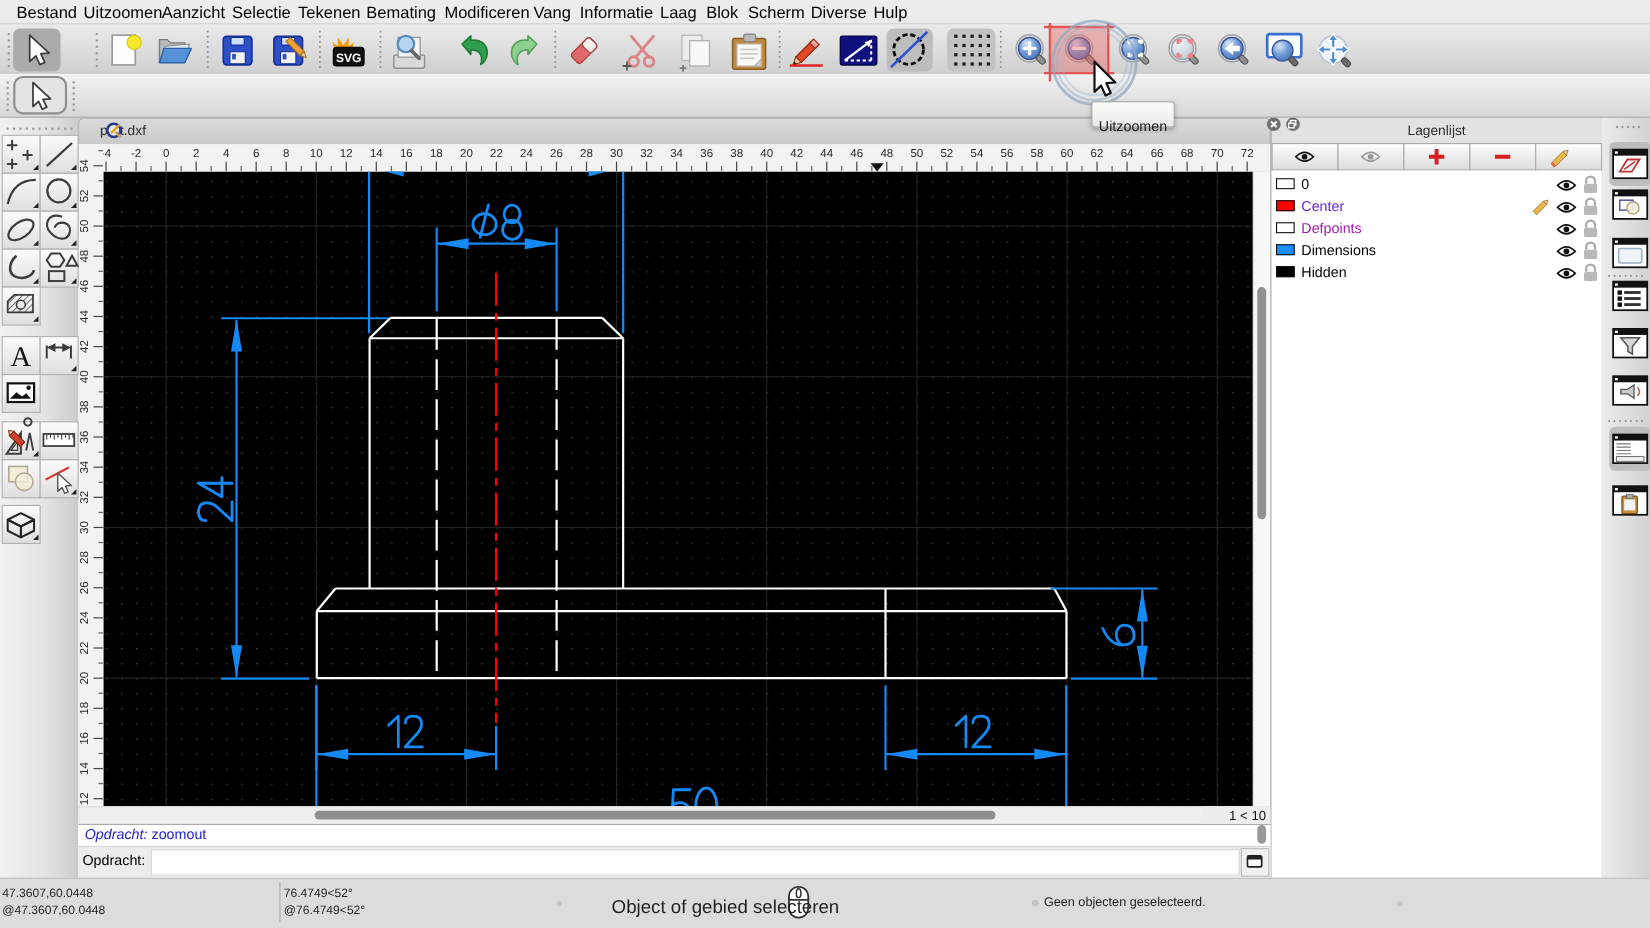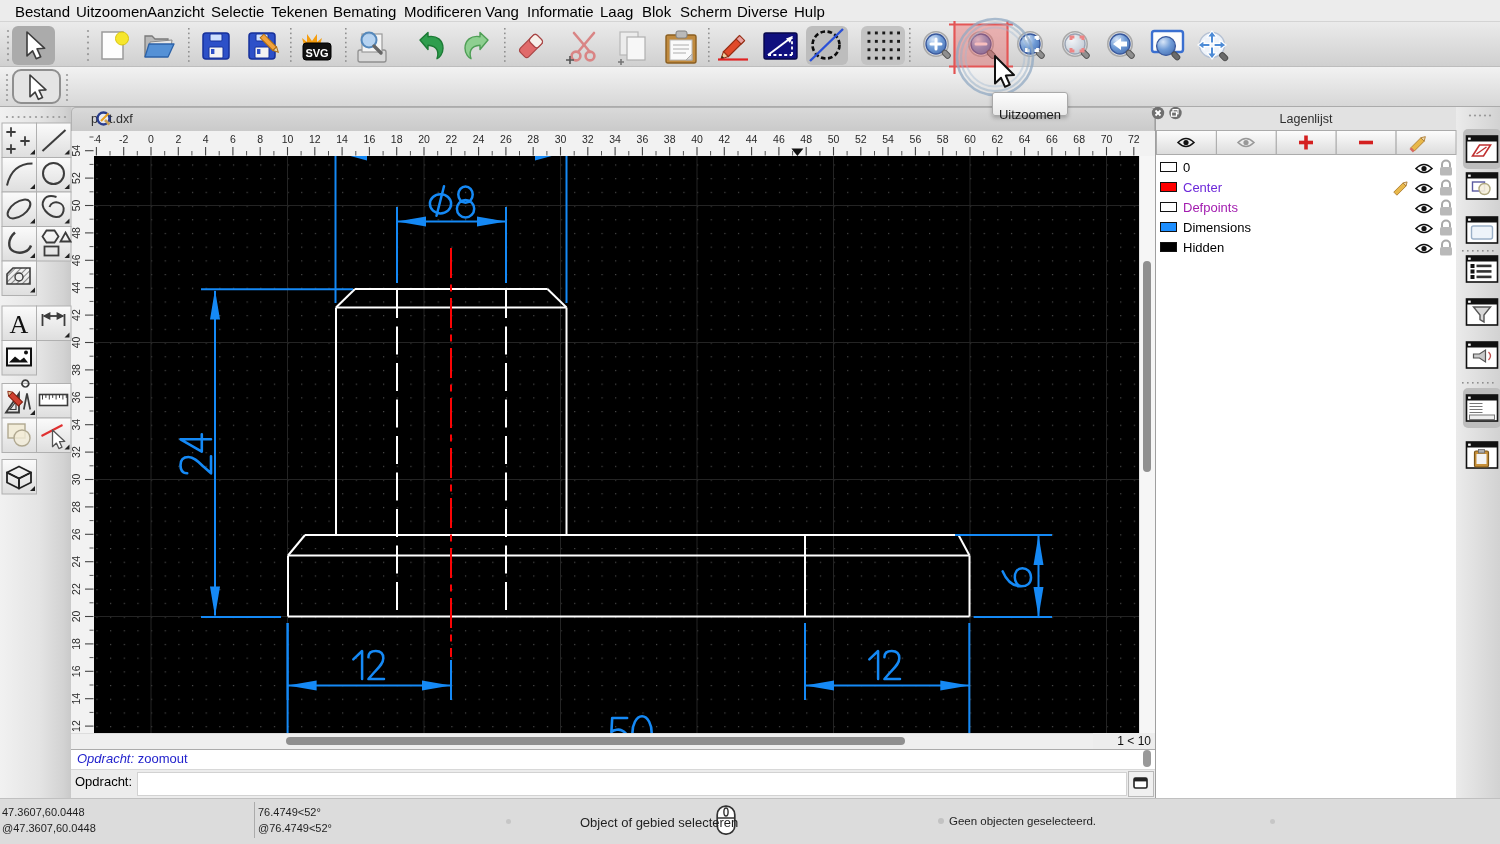--- a/index.html
+++ b/index.html
@@ -514,21 +514,21 @@
     <rect x="1" y="1" width="13" height="3.4" fill="#222"></rect>
   </svg>
 
 <div id="statusbar" class="abs"></div>
 
 <div class="st" style="left:2px;top:806px">47.3607,60.0448</div>
 <div class="st" style="left:2px;top:822px">@47.3607,60.0448</div>
 <div class="abs" style="left:254px;top:802px;width:1px;height:36px;background:#ababab;z-index:10"></div>
 <div class="st" style="left:258px;top:806px">76.4749&lt;52°</div>
 <div class="st" style="left:258px;top:822px">@76.4749&lt;52°</div>
-<div class="st" style="left:580px;top:815px;font-size:13px">Object of gebied selecteren</div>
+<div class="st" style="left:556px;top:815px;font-size:17px">Object of gebied selecteren</div>
 <div class="abs" style="left:506px;top:819px;width:5px;height:5px;border-radius:3px;background:#c6c6c6;z-index:10"></div>
 <div class="abs" style="left:938px;top:818px;width:6px;height:6px;border-radius:3px;background:#c2c2c2;z-index:10"></div>
 <div class="abs" style="left:1270px;top:819px;width:5px;height:5px;border-radius:3px;background:#c6c6c6;z-index:10"></div>
 <div class="st" style="left:949px;top:815px;font-size:11.5px">Geen objecten geselecteerd.</div>
 <svg class="abs" style="left:716px;top:805px;z-index:10" width="21" height="31" viewBox="0 0 21 31">
 <rect x="1.2" y="1.2" width="17.6" height="28" rx="8.5" fill="#fff" stroke="#333" stroke-width="1.7"></rect>
 <line x1="1.2" y1="13" x2="18.8" y2="13" stroke="#333" stroke-width="1.5"></line>
 <ellipse cx="10" cy="7" rx="2.1" ry="4" fill="#fff" stroke="#333" stroke-width="1.4"></ellipse>
 </svg>
 

